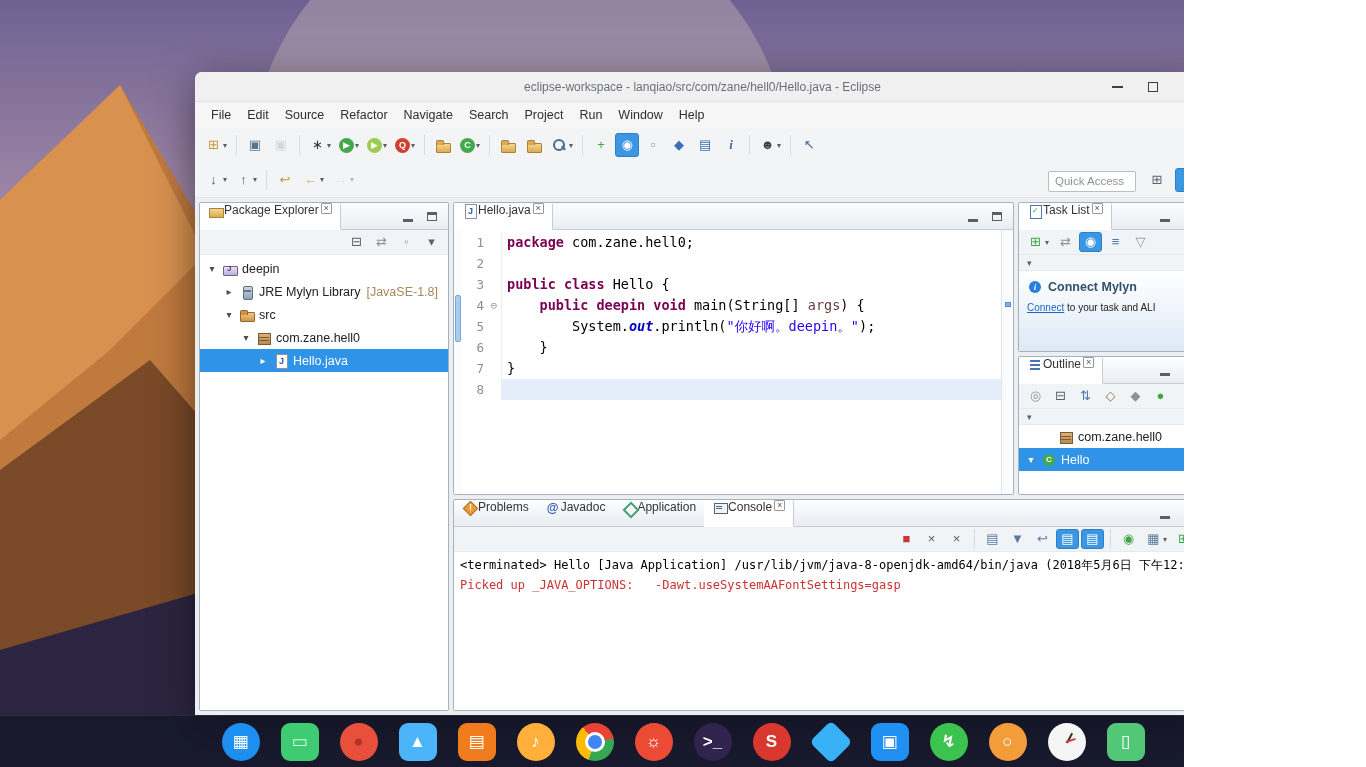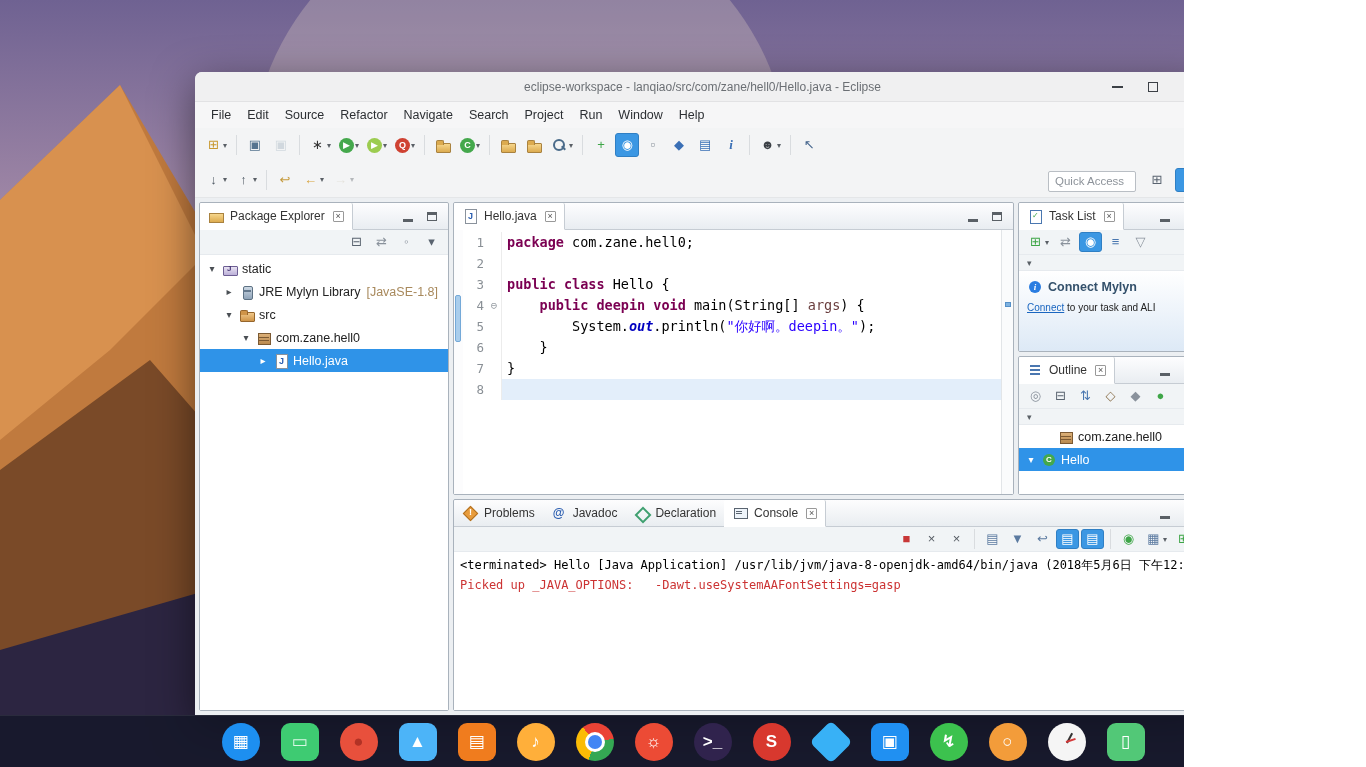--- a/index.html
+++ b/index.html
@@ -58,21 +58,21 @@
   .quick-access { width:88px; height:21px; border:1px solid #b9bec4; border-radius:2px; background:#fff;
     font-family:inherit; font-size:11.5px; padding:0 6px; color:#333; }
   .quick-access::placeholder { color:#8d939a; }
   .persp-group { display:flex; align-items:center; gap:4px; }
 
   
   .main-area { flex:1; display:flex; gap:4px; padding:4px; background:#eceff2; min-height:0; }
   .panel { background:#fff; border:1px solid #a9b2bc; border-radius:2px; display:flex; flex-direction:column; min-height:0; min-width:0; }
   .panel-header { height:27px; flex:none; background:linear-gradient(#fdfdfe,#e9edf1);
     border-bottom:1px solid #c6ccd3; display:flex; align-items:stretch; border-radius:2px 2px 0 0; }
-  .tab { display:flex; align-items:center; gap:6px; padding:0 8px; font-size:12px; color:#333; white-space:nowrap; }
+  .tab { display:flex; gap:0; padding:0 8px; font-size:12px; color:#333; white-space:nowrap; }
   .tab.selected { background:#fff; border-right:1px solid #c6ccd3; margin-bottom:-1px; border-bottom:1px solid #fff; border-radius:2px 2px 0 0; }
   .tablbl { pointer-events:none; }
   .tab-close { border:1px solid #999; width:11px; height:11px; line-height:9px; text-align:center;
     font-size:9px; color:#555; border-radius:1px; margin-left:2px; }
   .minmax { margin-left:auto; display:flex; align-items:center; gap:8px; padding-right:8px; }
   .mmbtn { width:16px; height:16px; display:flex; align-items:center; justify-content:center; }
   .mm-min { width:10px; height:3px; background:#5a6066; margin-top:8px; }
   .mm-max { width:10px; height:9px; border:1px solid #5a6066; border-top-width:3px; }
 
   .view-toolbar { height:25px; flex:none; background:#f1f4f6; display:flex; align-items:center;
@@ -387,21 +387,21 @@
               <span class="glyph" style="color: rgb(138, 146, 156);">◦</span>
             </span>
             <span class="tbtn">
               <span class="glyph" style="color: rgb(90, 100, 112);">▾</span>
             </span>
           </div>
         <div class="tree">
             <div class="tree-row" style="padding-left: 6px;">
               <span class="arrow">▾</span>
               <span class="ic ic-project"></span>
-              <span class="lbl">static</span>
+              <span class="lbl">deepin</span>
             </div>
             <div class="tree-row" style="padding-left: 23px;">
               <span class="arrow">▸</span>
               <span class="ic ic-library"></span>
               <span class="lbl">JRE Mylyn Library</span>
               <span class="suffix"> [JavaSE-1.8]</span>
             </div>
             <div class="tree-row" style="padding-left: 23px;">
               <span class="arrow">▾</span>
               <span class="ic ic-srcfolder"></span>
@@ -601,21 +601,21 @@
                 <div class="tab">
                   <span class="ic ic-problems"></span>
                   <span class="tablbl">Problems</span>
                 </div>
                 <div class="tab">
                   <span class="ic ic-javadoc"></span>
                   <span class="tablbl">Javadoc</span>
                 </div>
                 <div class="tab">
                   <span class="ic ic-declaration"></span>
-                  <span class="tablbl">Declaration</span>
+                  <span class="tablbl">Application</span>
                 </div>
                 <div class="tab selected">
                   <span class="ic ic-console"></span>
                   <span class="tablbl">Console</span>
                   <span class="tab-close">×</span>
                 </div>
               </div>
             <div class="minmax">
               <span class="mmbtn">
                   <i class="mm-min"></i>

